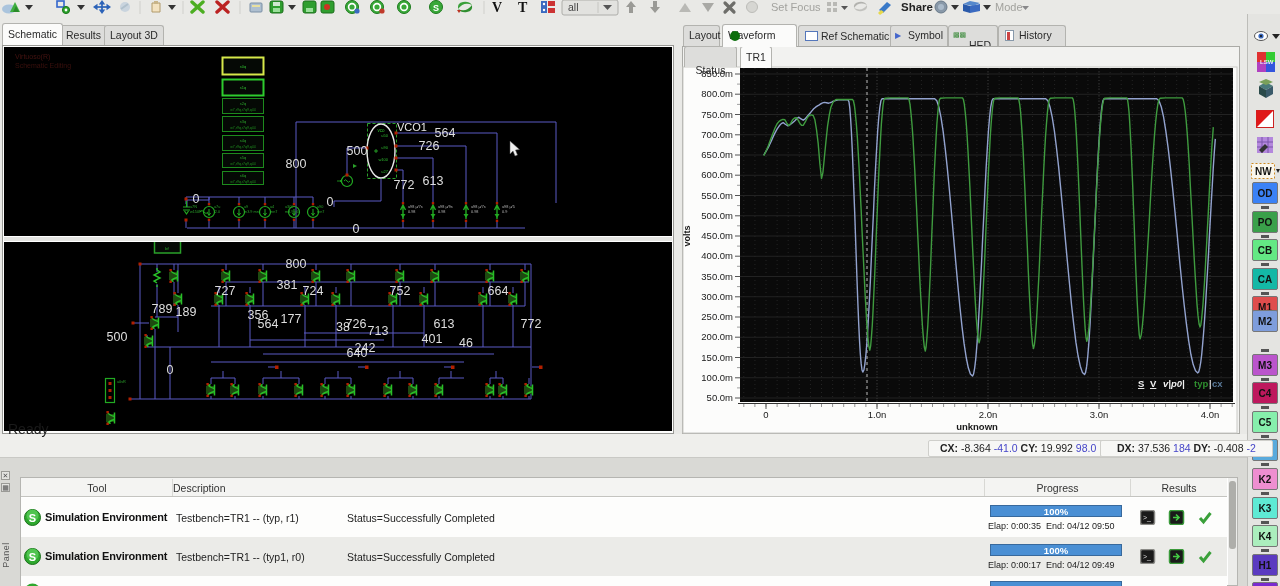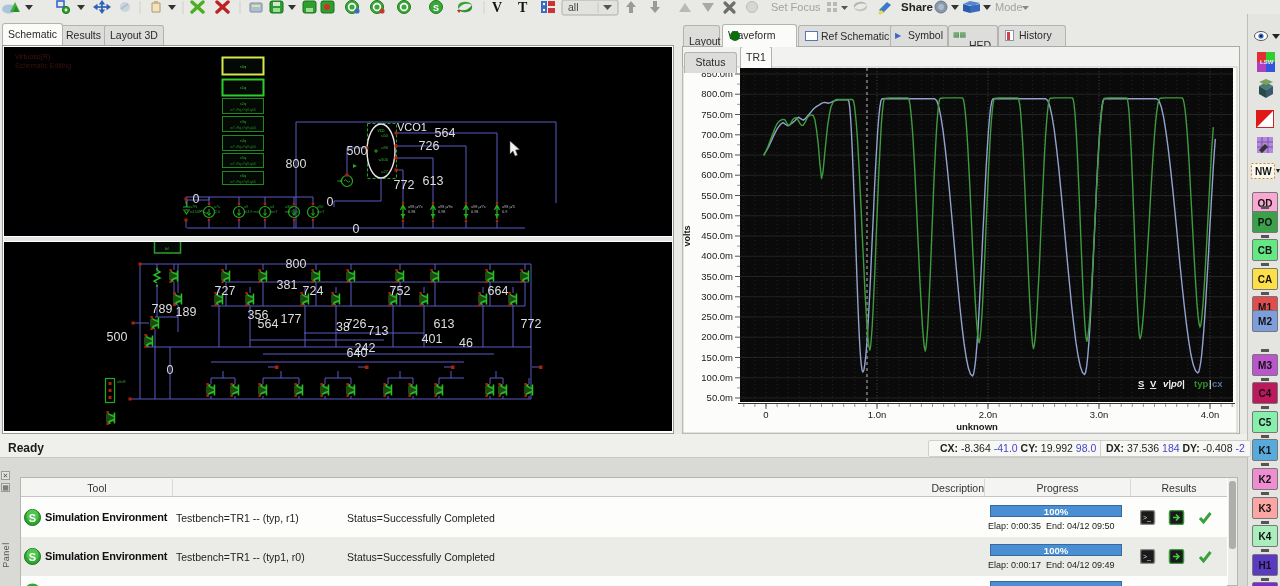--- a/index.html
+++ b/index.html
@@ -325,31 +325,31 @@
 <text x="440" y="86" font-size="12.5" fill="#dedede" text-anchor="middle" font-family="Liberation Sans">613</text>
 <text x="428" y="101" font-size="12.5" fill="#dedede" text-anchor="middle" font-family="Liberation Sans">401</text>
 <text x="462" y="105" font-size="12.5" fill="#dedede" text-anchor="middle" font-family="Liberation Sans">46</text>
 <text x="527" y="86" font-size="12.5" fill="#dedede" text-anchor="middle" font-family="Liberation Sans">772</text>
 <text x="361" y="110" font-size="12.5" fill="#dedede" text-anchor="middle" font-family="Liberation Sans">242</text>
 <text x="353" y="115" font-size="12.5" fill="#dedede" text-anchor="middle" font-family="Liberation Sans">640</text>
 <text x="113" y="99" font-size="12.5" fill="#dedede" text-anchor="middle" font-family="Liberation Sans">500</text>
 <text x="166" y="132" font-size="12.5" fill="#dedede" text-anchor="middle" font-family="Liberation Sans">0</text>
 </svg>
 
-<div class="tab" style="left:683px;top:25px;height:21px;padding-top:9px;width:37px">Layout</div>
+<div class="tab" style="left:683px;top:25px;height:21px;padding-top:3px;width:37px">Layout</div>
 <div class="tab active" style="left:722px;top:24px;height:23px;width:75px">Waveform<span style="position:absolute;left:7px;top:6px;width:10px;height:10px;border-radius:50%;background:#0c6e0c"></span></div>
 <div class="tab" style="left:798px;top:25px;height:21px;padding-top:4px;padding-left:22px;width:95px">Ref Schematic<span style="position:absolute;left:6px;top:5px;width:13px;height:10px;border:1px solid #5577bb;background:#fff"></span></div>
 <div class="tab" style="left:890px;top:25px;height:21px;padding-top:3px;padding-left:17px;width:58px">Symbol<span style="position:absolute;left:4px;top:5px;color:#4466cc;font-size:8px">▶</span></div>
 <div class="tab" style="left:948px;top:25px;height:21px;padding-top:13px;padding-left:20px;width:50px">HED<span style="position:absolute;left:4px;top:5px;color:#3a8a3a;font-size:7px">▩▩</span></div>
 <div class="tab" style="left:998px;top:25px;height:21px;padding-top:3px;padding-left:20px;width:68px">History<span style="position:absolute;left:6px;top:4px;width:9px;height:11px;border:1px solid #8899aa;background:#fff">
         <span style="position:absolute;left:1px;top:1px;width:3px;height:8px;background:#cc4444"></span>
       </span></div>
 
 <div class="abs" style="left:682px;top:46px;width:558px;height:388px;background:#f2f2f0;border:1px solid #aaaaa6"></div>
-<div class="tab" style="left:684px;top:52px;height:21px;padding-top:3px;z-index:2;width:53px;text-align:center">Status</div>
+<div class="tab" style="left:684px;top:46px;height:21px;padding-top:17px;z-index:2;width:53px;text-align:center">Status</div>
 <div class="tab active" style="left:740px;top:46px;height:22px;z-index:2;padding-top:4px">TR1</div>
 <svg class="abs" style="left:682px;top:46px" width="558" height="388" viewBox="0 0 558 388">
 <rect x="1" y="21" width="554" height="366" fill="#fcfcfb" stroke="#c9c9c5" stroke-width="1"></rect>
 <rect x="58" y="22" width="493" height="334" fill="#0a0a0a"></rect>
 <path d="M61.8 22 V356 M72.9 22 V356 M84.0 22 V356 M95.1 22 V356 M106.2 22 V356 M117.3 22 V356 M128.4 22 V356 M139.5 22 V356 M150.6 22 V356 M161.7 22 V356 M172.8 22 V356 M183.9 22 V356 M195.0 22 V356 M206.1 22 V356 M217.2 22 V356 M228.3 22 V356 M239.4 22 V356 M250.5 22 V356 M261.6 22 V356 M272.7 22 V356 M283.8 22 V356 M294.9 22 V356 M306.0 22 V356 M317.1 22 V356 M328.2 22 V356 M339.3 22 V356 M350.4 22 V356 M361.5 22 V356 M372.6 22 V356 M383.7 22 V356 M394.8 22 V356 M405.9 22 V356 M417.0 22 V356 M428.1 22 V356 M439.2 22 V356 M450.3 22 V356 M461.4 22 V356 M472.5 22 V356 M483.6 22 V356 M494.7 22 V356 M505.8 22 V356 M516.9 22 V356 M528.0 22 V356 M539.1 22 V356 M550.2 22 V356" stroke="#242424" stroke-width="1" stroke-dasharray="1 3"></path>
 <path d="M58 28.00 H551 M58 48.25 H551 M58 68.50 H551 M58 88.75 H551 M58 109.00 H551 M58 129.25 H551 M58 149.50 H551 M58 169.75 H551 M58 190.00 H551 M58 210.25 H551 M58 230.50 H551 M58 250.75 H551 M58 271.00 H551 M58 291.25 H551 M58 311.50 H551 M58 331.75 H551 M58 352.00 H551" stroke="#232323" stroke-width="1"></path>
 <path d="M195.0 22 V356 M306.0 22 V356 M417.0 22 V356 M528.0 22 V356" stroke="#343434" stroke-width="1" stroke-dasharray="1 2"></path>
 <g font-family="Liberation Sans" font-size="9.5" fill="#1a1a1a">
 <text x="51" y="31.0" text-anchor="end">850.0m</text>
         <path d="M53 28.0 h5" stroke="#555" stroke-width="1"></path>
@@ -461,63 +461,63 @@
         <line x1="10" y1="133" x2="26" y2="133"></line>
         <line x1="15" y1="123" x2="15" y2="139"></line>
         <line x1="21" y1="123" x2="21" y2="139"></line>
       </g>
       <path d="M12 136 l6 -6 l3 3 l-6 6 z" fill="#333"></path>
 
  <rect x="4.5" y="149.5" width="23" height="15" fill="#faf6ec" stroke="#cc8822" stroke-dasharray="2 2"></rect>
       <text x="8" y="161" font-size="10" font-weight="bold" fill="#111">NW</text>
  <path d="M29 155 l4 0 l-2 4 z" fill="#222"></path>
 </svg>
-<div class="abs lb" style="top:192px;background:#f9a8d4">OD</div>
+<div class="abs lb" style="top:182px;background:#3b82f6">OD</div>
 <div class="abs" style="left:1261px;top:206px;width:8px;height:3px;background:#555"></div>
 <div class="abs lb" style="top:211px;background:#3aa04a">PO</div>
 <div class="abs" style="left:1261px;top:235px;width:8px;height:3px;background:#555"></div>
 <div class="abs lb" style="top:239px;background:#63e884">CB</div>
 <div class="abs" style="left:1261px;top:263px;width:8px;height:3px;background:#555"></div>
-<div class="abs lb" style="top:268px;background:#fde047">CA</div>
+<div class="abs lb" style="top:268px;background:#14b8a6">CA</div>
 <div class="abs" style="left:1261px;top:292px;width:8px;height:3px;background:#555"></div>
 <div class="abs lb" style="top:296px;background:#df4d4d">M1</div>
 <div class="abs" style="left:1261px;top:320px;width:8px;height:3px;background:#555"></div>
 <div class="abs lb" style="top:310px;background:#7e9ddc">M2</div>
 <div class="abs" style="left:1261px;top:349px;width:8px;height:3px;background:#555"></div>
 <div class="abs lb" style="top:354px;background:#bb55cc">M3</div>
 <div class="abs" style="left:1261px;top:378px;width:8px;height:3px;background:#555"></div>
 <div class="abs lb" style="top:382px;background:#be185d">C4</div>
 <div class="abs" style="left:1261px;top:406px;width:8px;height:3px;background:#555"></div>
 <div class="abs lb" style="top:411px;background:#86efac">C5</div>
 <div class="abs" style="left:1261px;top:435px;width:8px;height:3px;background:#555"></div>
 <div class="abs lb" style="top:439px;background:#59aadc">K1</div>
 <div class="abs" style="left:1261px;top:463px;width:8px;height:3px;background:#555"></div>
 <div class="abs lb" style="top:468px;background:#ee8ed0">K2</div>
 <div class="abs" style="left:1261px;top:492px;width:8px;height:3px;background:#555"></div>
-<div class="abs lb" style="top:497px;background:#fca5a5">K3</div>
+<div class="abs lb" style="top:497px;background:#5eead4">K3</div>
 <div class="abs" style="left:1261px;top:521px;width:8px;height:3px;background:#555"></div>
 <div class="abs lb" style="top:525px;background:#abeebd">K4</div>
 <div class="abs" style="left:1261px;top:549px;width:8px;height:3px;background:#555"></div>
 <div class="abs lb" style="top:554px;background:#5a3ac0">H1</div>
 <div class="abs" style="left:1261px;top:578px;width:8px;height:3px;background:#555"></div>
 <div class="abs lb" style="top:582px;background:#7a2ad0;color:#ddd">H2</div>
 
 <div class="abs" style="left:0;top:434px;width:1247px;height:24px;background:#efefec;border-bottom:1px solid #c9c9c5"></div>
-<div class="abs" style="left:8px;top:441px;font-size:12px;font-weight:bold;color:#1a1a1a">Ready</div>
+<div class="abs" style="left:8px;top:421px;font-size:14px;font-weight:normal;color:#1a1a1a">Ready</div>
 <div class="abs" style="left:928px;top:440px;height:17px;background:#f7f7f5;border:1px solid #cfcfcb;border-radius:2px;font-size:10.5px;color:#222;padding:1px 11px;white-space:nowrap"><b>CX:</b> -8.364 <span class="v">-41.0</span> <b>CY:</b> 19.992 <span class="v">98.0</span></div>
-<div class="abs" style="left:1100px;top:440px;height:17px;background:#f7f7f5;border:1px solid #cfcfcb;border-radius:2px;font-size:10.5px;color:#222;padding:1px 5px;white-space:nowrap"><b>DX:</b> 37.536 <span class="v">184</span> <b>DY:</b> -0.408 <span class="v">-2</span></div>
+<div class="abs" style="left:1100px;top:440px;height:17px;background:#f7f7f5;border:1px solid #cfcfcb;border-radius:2px;font-size:10.5px;color:#222;padding:1px 16px;white-space:nowrap"><b>DX:</b> 37.536 <span class="v">184</span> <b>DY:</b> -0.408 <span class="v">-2</span></div>
 
 <div class="abs" style="left:0;top:458px;width:1247px;height:128px;background:#d9d9d5"></div>
 <div class="abs" style="left:20px;top:477px;width:1218px;height:109px;background:#fff;border:1px solid #b5b5b1"></div>
 <div class="abs" style="left:21px;top:478px;width:1206px;height:19px;background:#f4f4f2;border-bottom:1px solid #c4c4c0"></div>
 <div class="abs" style="left:172px;top:479px;width:1px;height:17px;background:#d8d8d4"></div>
 <div class="abs" style="left:984px;top:479px;width:1px;height:17px;background:#d8d8d4"></div>
 <div class="abs" style="left:1130px;top:479px;width:1px;height:17px;background:#d8d8d4"></div>
 <div class="abs" style="left:22px;top:482px;width:150px;text-align:center;font-size:10.5px;color:#333">Tool</div>
-<div class="abs" style="left:173px;top:482px;width:811px;text-align:right;font-size:10.5px;color:#333">Description</div>
+<div class="abs" style="left:173px;top:482px;width:811px;text-align:left;font-size:10.5px;color:#333">Description</div>
 <div class="abs" style="left:985px;top:482px;width:145px;text-align:center;font-size:10.5px;color:#333">Progress</div>
 <div class="abs" style="left:1131px;top:482px;width:96px;text-align:center;font-size:10.5px;color:#333">Results</div>
 
 <div class="abs" style="left:21px;top:498px;width:1206px;height:39px;background:#fdfdfc"></div>
 <div class="abs" style="left:21px;top:537px;width:1206px;height:39px;background:#ebebe8"></div>
 <div class="abs" style="left:21px;top:576px;width:1206px;height:10px;background:#fdfdfc"></div>
 
 <svg class="abs" style="left:24px;top:509px" width="17" height="17">
       <circle cx="8.5" cy="8.5" r="8" fill="#2ea82e" stroke="#1a701a"></circle>
       <circle cx="8.5" cy="6.5" r="6" fill="#4fc44f"></circle>

